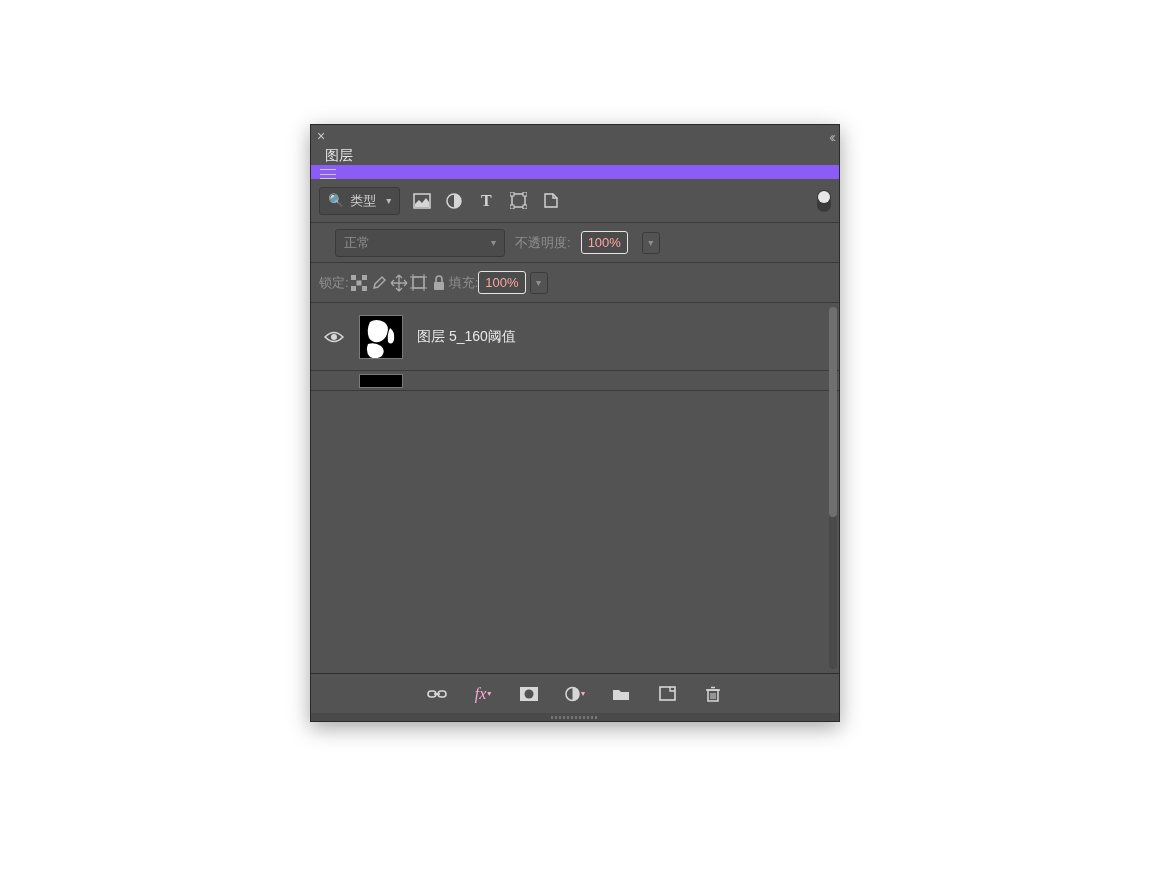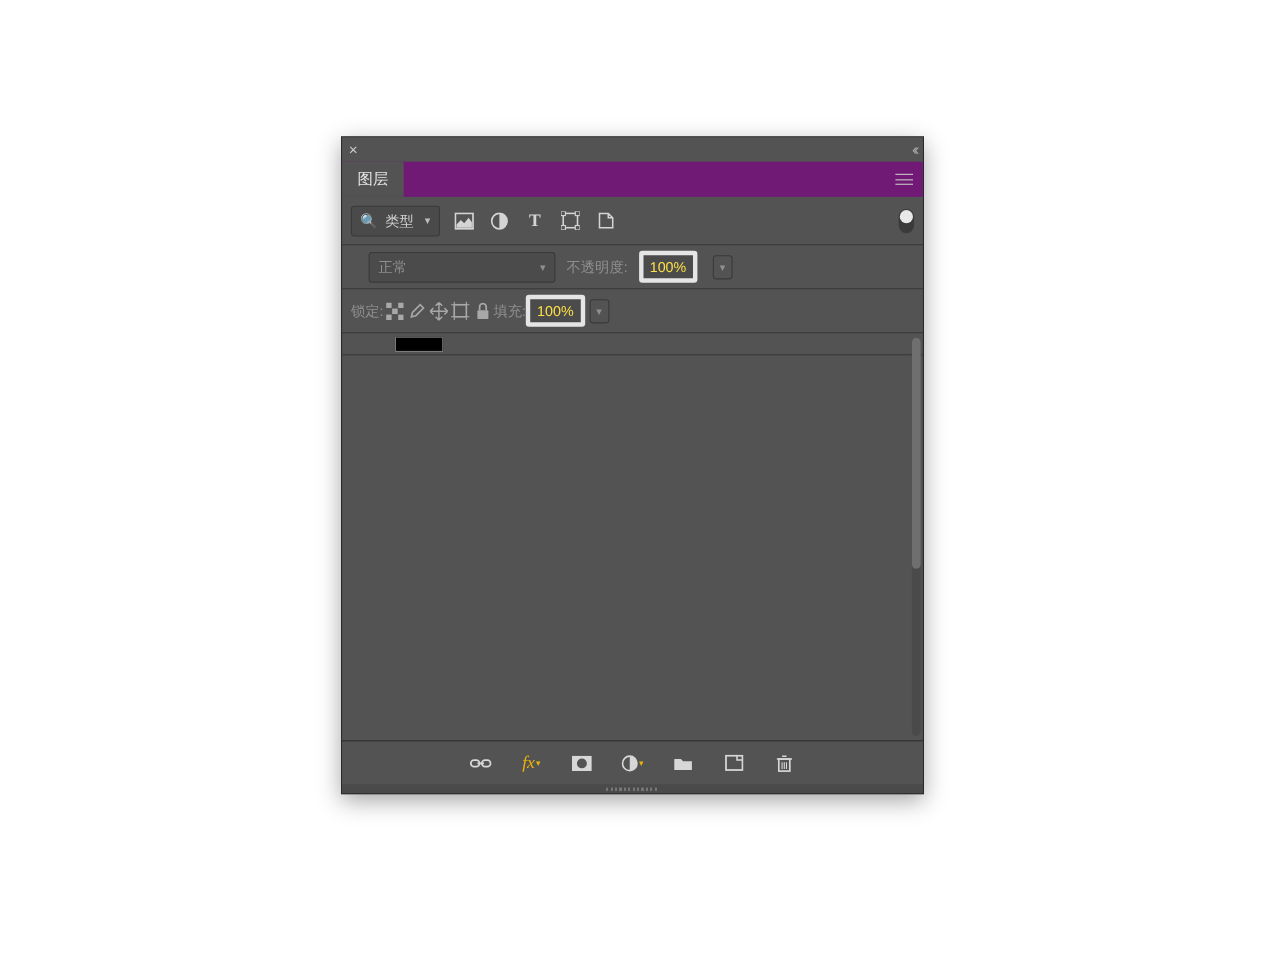--- a/index.html
+++ b/index.html
@@ -28,24 +28,25 @@
     display: flex;
     align-items: center;
     justify-content: space-between;
     padding: 0 6px;
   }
   .titlebar .close-x { color: #c8c8c8; font-size: 14px; cursor: pointer; }
   .titlebar .collapse { color: #a9a9a9; font-size: 15px; letter-spacing: -3px; cursor: pointer; }
   
   .tabrow {
     height: 32px;
-    background: #701a75;
+    background: #8b5cf6;
     display: flex;
     align-items: stretch;
     justify-content: space-between;
+    flex-direction: column;
   }
   .tab {
     padding: 0 14px;
     display: flex;
     align-items: center;
     background: #535353;
     color: #e6e6e6;
     font-size: 14px;
   }
   .menu-lines {
@@ -115,23 +116,23 @@
     display:flex;align-items:center;justify-content:space-between;
     width:170px;
     border:1px solid #3a3a3a;
     background:#4b4b4b;
     border-radius:3px;
     padding:4px 8px;
     color:#8f8f8f;
   }
   .pct-box{
     display:flex;align-items:center;
-    border:4px solid #e5e5e5;
+    border:1px solid #e5e5e5;
     background:#4b4b4b;border-radius:3px;
-    padding:3px 6px;color:#fde047;text-align:right;
+    padding:3px 6px;color:#fca5a5;text-align:right;
   }
   .mini-chev{
     width:18px;height:22px;border:1px solid #3a3a3a;border-radius:3px;
     display:flex;align-items:center;justify-content:center;
     font-size:10px;color:#8f8f8f;margin-left:4px;
   }
   
   .lockrow{
     height: 40px;
     display:flex;align-items:center;gap:0;
@@ -191,21 +192,21 @@
   .link-icon{color:#c8c8c8;font-size:12px;}
   .layer-name{color:#e8e8e8;font-size:14px;margin-left:6px;white-space:nowrap;}
   
   .footer{
     height:40px;
     display:flex;align-items:center;justify-content:center;
     gap:26px;
     border-top:1px solid #2e2e2e;
     background:#535353;
   }
-  .footer .icon-btn{color:#eab308;font-size:16px;}
+  .footer .icon-btn{color:#f9a8d4;font-size:16px;}
   .resize-grip{
     height:8px;background:#4a4a4a;
     display:flex;align-items:center;justify-content:center;
   }
   .resize-grip span{
     display:block;width:48px;height:3px;
     background:repeating-linear-gradient(90deg,#777 0 2px,transparent 2px 4px);
   }
   svg { display:block; }
 </style>
@@ -324,20 +325,39 @@
     <div class="mini-chev">▾</div>
   </div>
 
   <div class="layerlist">
     <div class="scrollbar"></div>
     <div class="scrollthumb"></div>
 
 
 
 
+    <div class="layer">
+      <div class="vis">
+        <svg width="20" height="14" viewBox="0 0 20 14">
+            <path d="M1 7 Q10 -2 19 7 Q10 16 1 7 Z" fill="none" stroke="#d8d8d8" stroke-width="1.5"></path>
+            <circle cx="10" cy="7" r="3" fill="#d8d8d8"></circle>
+          </svg>
+      </div>
+      <div class="thumb img">
+        <svg width="44" height="44" viewBox="0 0 44 44">
+            <rect width="44" height="44" fill="#000"></rect>
+            <g fill="#fff">
+              <path d="M10 6 Q16 2 24 6 Q30 10 27 18 Q25 24 19 26 Q12 27 9 22 Q6 14 10 6 Z"></path>
+              <path d="M8 28 Q15 26 21 30 Q26 34 22 40 Q16 44 10 41 Q5 36 8 28 Z"></path>
+              <path d="M30 12 Q35 15 34 24 Q32 30 28 26 Q27 18 30 12 Z"></path>
+            </g>
+          </svg>
+      </div>
+      <span class="layer-name">图层 5_160阈值</span>
+    </div>
 
 
     <div class="layer short">
       <div class="vis"></div>
       <div class="thumb img" style="height:14px;"></div>
     </div>
   </div>
 
   <div class="footer">
     <div class="icon-btn">

